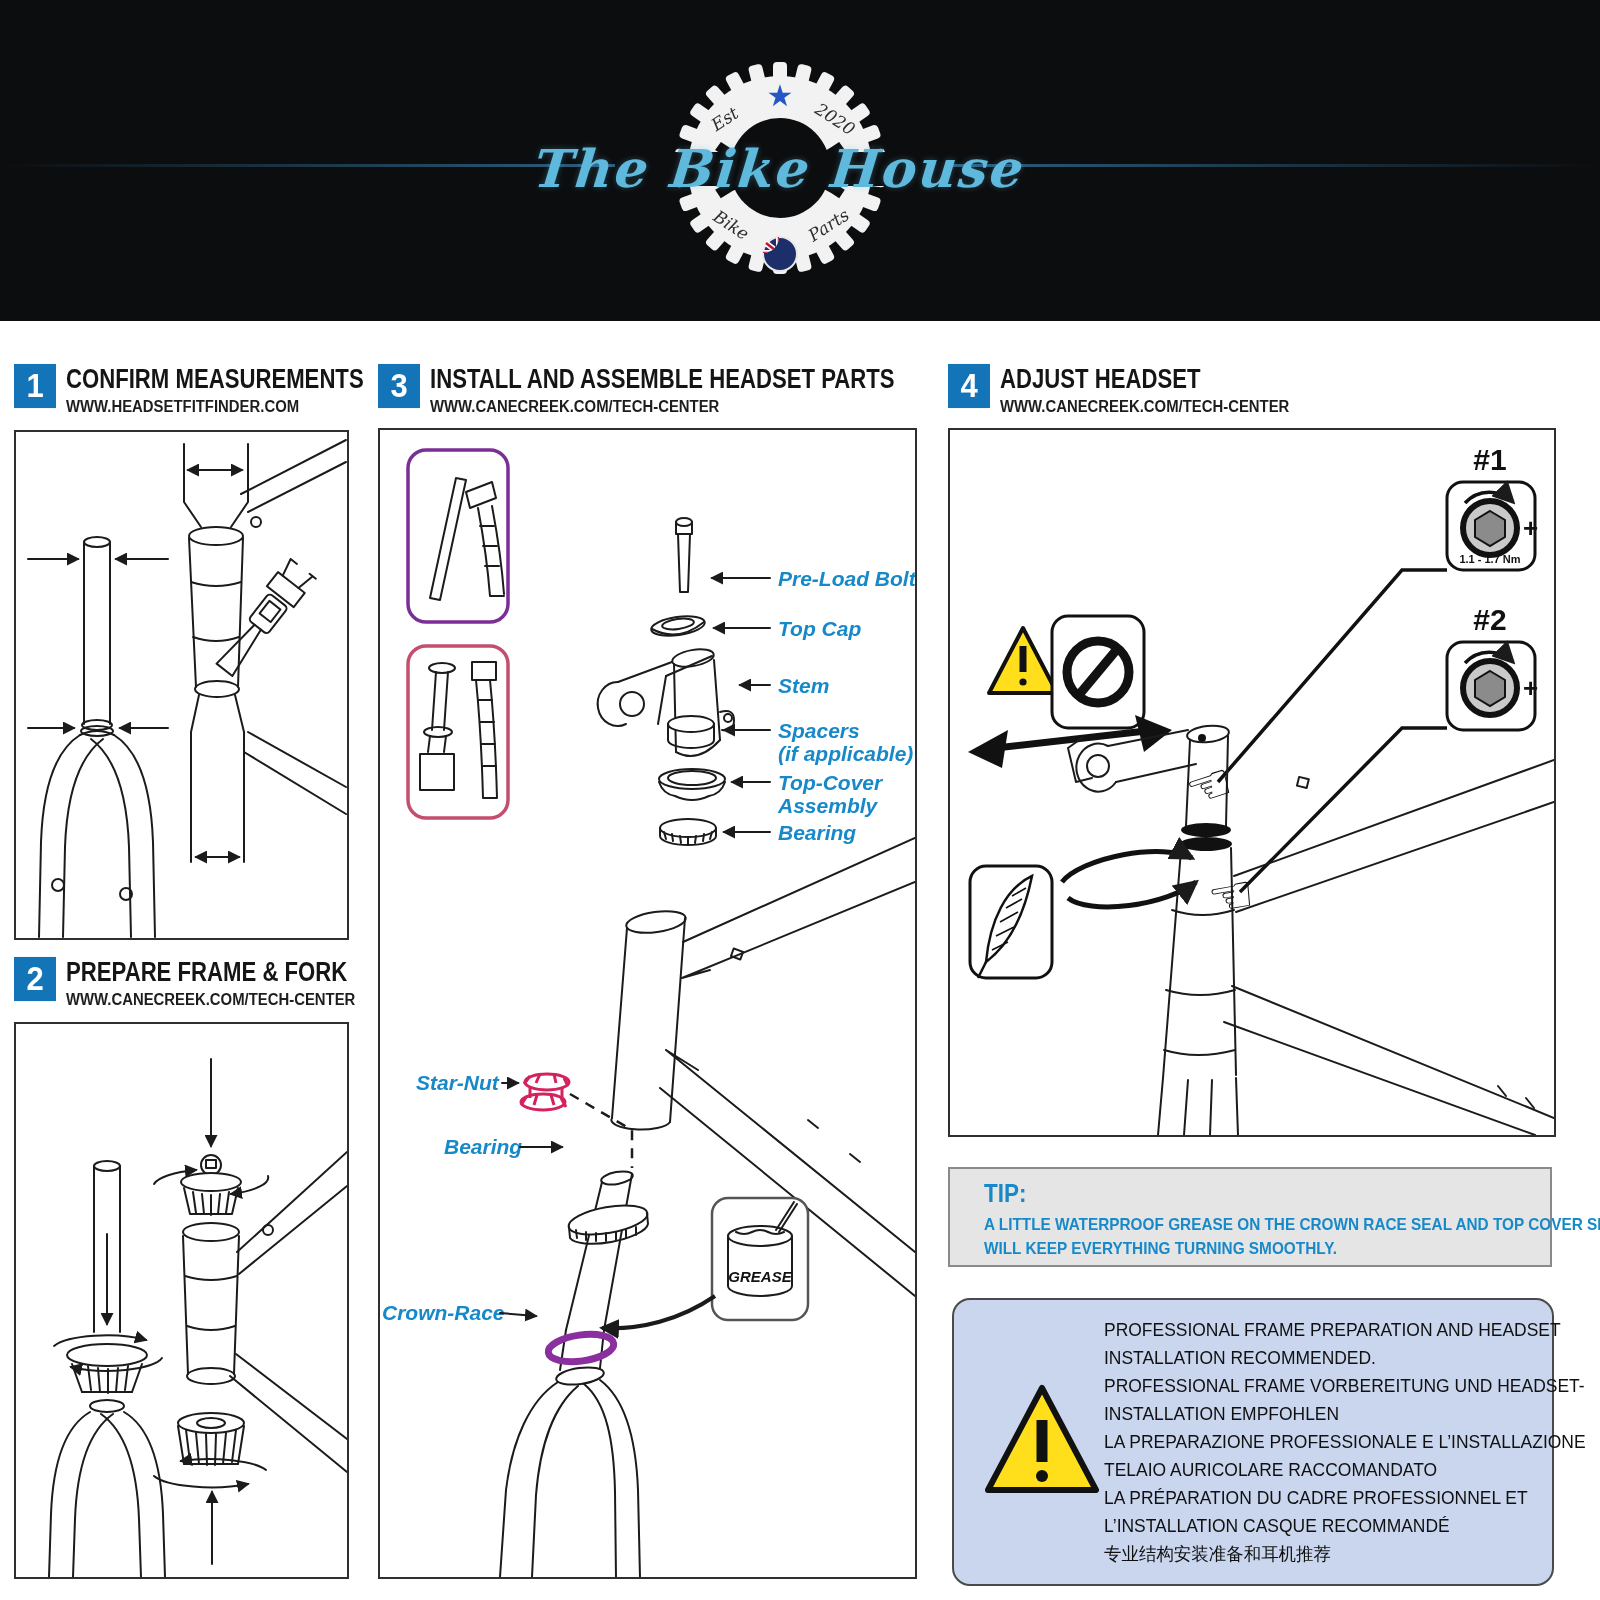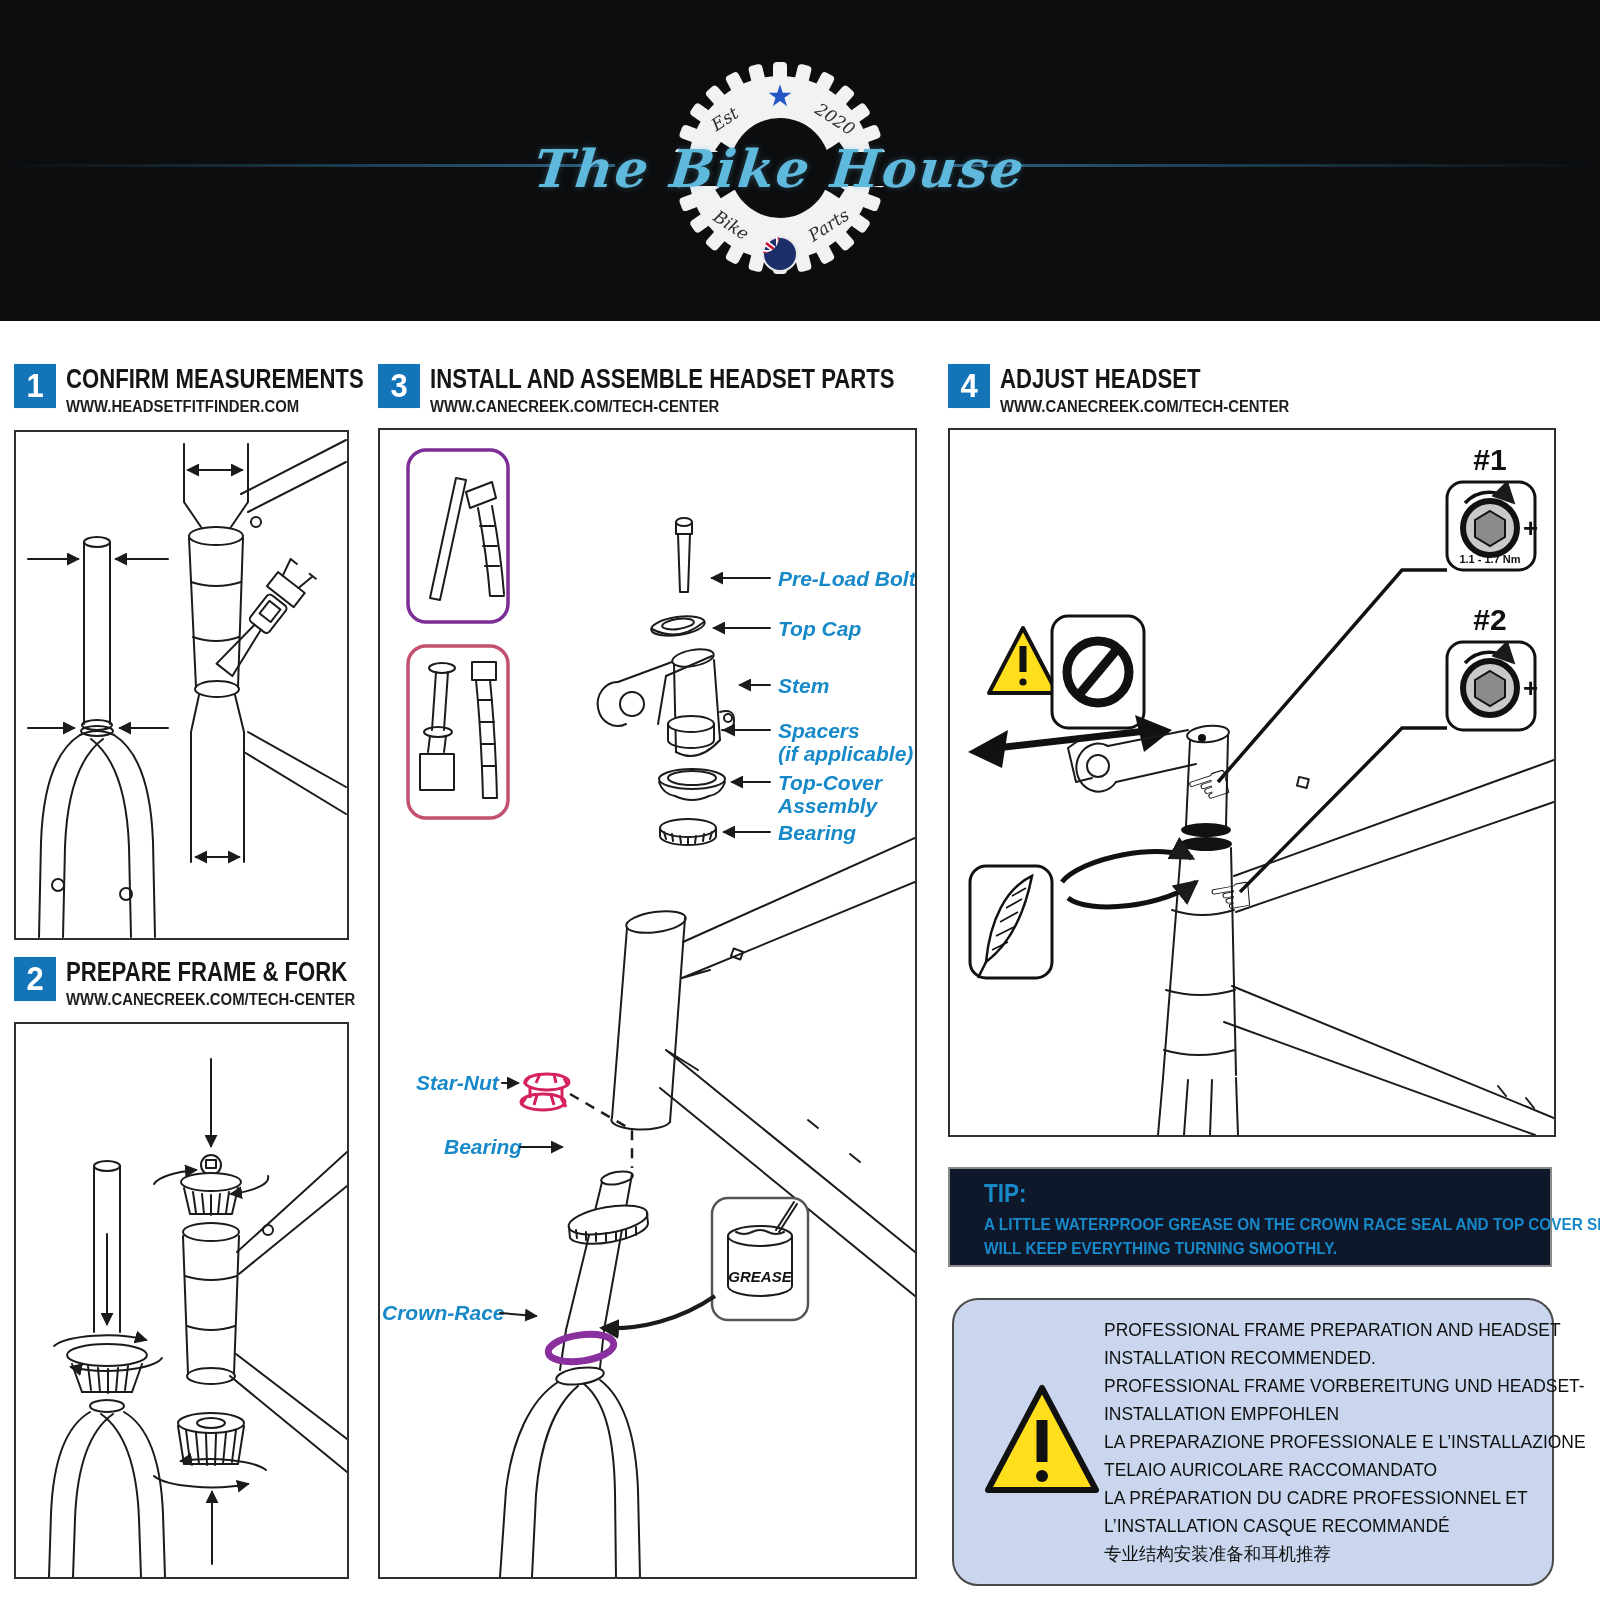--- a/index.html
+++ b/index.html
@@ -17,26 +17,26 @@
   
   .tile{position:absolute;width:42px;height:42px;background:#1474b8;color:#fff;
         display:flex;align-items:center;justify-content:center;
         font-size:31px;font-weight:700;transform:scaleY(1.05);}
   .stitle{position:absolute;color:#151515;font-weight:700;font-size:27px;white-space:nowrap;
           transform:scaleX(.82);transform-origin:left center;letter-spacing:0px;}
   .surl{position:absolute;color:#1d1d1d;font-weight:700;font-size:16px;white-space:nowrap;
         transform:scaleX(.93);transform-origin:left center;}
   .box{position:absolute;border:2px solid #2f2f2f;background:#fff;}
   
-  #tipbox{position:absolute;left:948px;top:1167px;width:600px;height:96px;border:2px solid #8a8a8a;background:#0f172a;}
+  #tipbox{position:absolute;left:948px;top:1167px;width:600px;height:96px;border:2px solid #8a8a8a;background:#e5e5e5;}
   #tipbox .t1{position:absolute;left:34px;top:10px;font-size:25px;font-weight:700;color:#1789c9;transform:scaleX(.9);transform-origin:left;}
   #tipbox .t2{position:absolute;left:34px;top:46px;font-size:16.5px;font-weight:700;color:#1789c9;white-space:nowrap;transform:scaleX(.93);transform-origin:left;}
   #tipbox .t3{position:absolute;left:34px;top:70px;font-size:16.5px;font-weight:700;color:#1789c9;white-space:nowrap;transform:scaleX(.93);transform-origin:left;}
   #warnbox{position:absolute;left:952px;top:1298px;width:598px;height:284px;background:#c9d6ee;
-           border:2px solid #4a4a4a;border-radius:26px;}
+           border:2px solid #4a4a4a;border-radius:18px;}
   #warntext{position:absolute;left:150px;top:16px;width:440px;font-size:18px;line-height:28px;
             color:#101010;font-weight:400;transform:scaleX(.97);transform-origin:left top;white-space:nowrap;}
   
   svg{position:absolute;left:0;top:0;}
   .ln{fill:none;stroke:#1b1b1b;stroke-width:2;stroke-linecap:round;stroke-linejoin:round;}
   .lnF{fill:#ffffff;stroke:#1b1b1b;stroke-width:2;}
   .lbl{font-family:"Liberation Sans",sans-serif;font-weight:700;font-size:21px;}
   .hand{position:absolute;font-size:52px;color:#111;line-height:1;}
 </style>
 </head>

